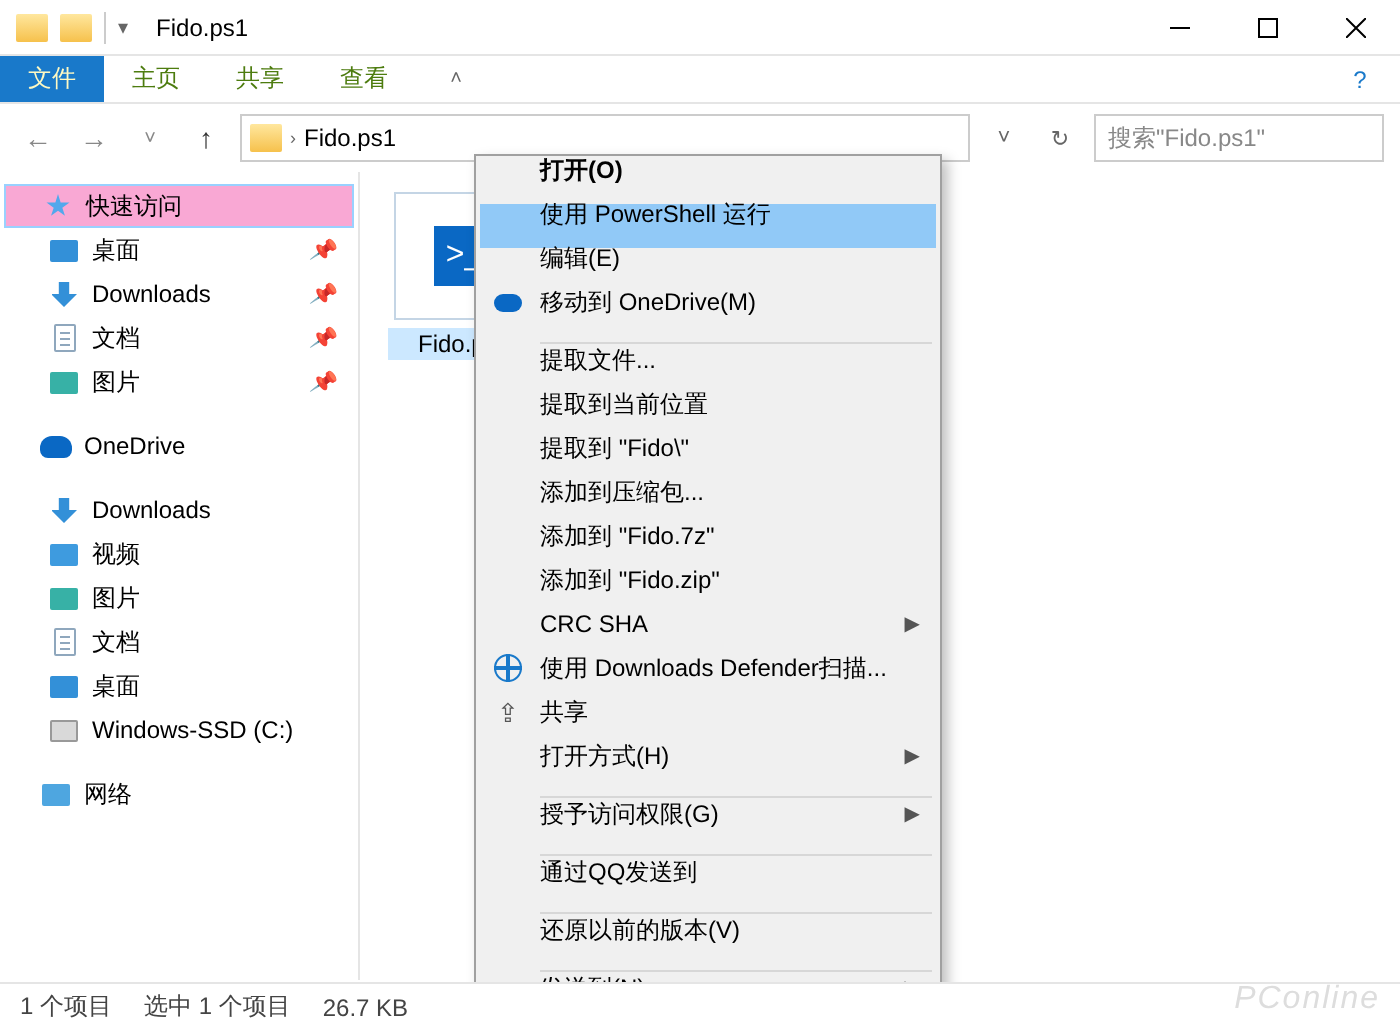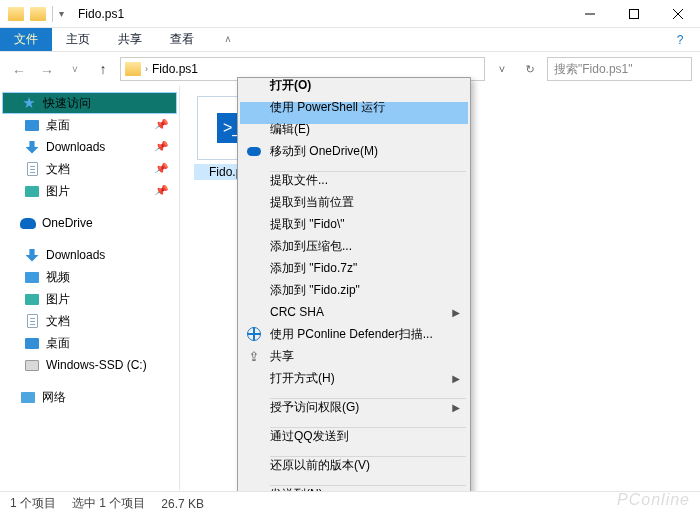--- a/index.html
+++ b/index.html
@@ -10,21 +10,21 @@
 .titlebar .folder-ico { width: 16px; height: 14px; background: linear-gradient(#ffe79e, #f6c14c); border-radius: 1px; }
 .titlebar .divider { width: 1px; height: 16px; background: #ccc; }
 .titlebar .down-chev { font-size: 10px; color: #666; }
 .titlebar .title { padding-left: 6px; }
 .titlebar .win-controls { margin-left: auto; display: flex; }
 .titlebar .win-btn { width: 44px; height: 28px; display: flex; align-items: center; justify-content: center; font-size: 10px; }
 .titlebar .win-btn svg { width: 10px; height: 10px; }
 
 .ribbon { height: 24px; display: flex; align-items: stretch; background: #fff; border-bottom: 1px solid #e5e5e5; }
 .ribbon .file-tab { background: #1979ca; color: #fef9c3; padding: 0 14px; display: flex; align-items: center; }
-.ribbon .tab { padding: 0 14px; display: flex; align-items: center; color: #0f172a; font-family: Liberation Mono, monospace; }
+.ribbon .tab { padding: 0 14px; display: flex; align-items: center; color: #4d7c0f; font-family: Liberation Mono, monospace; }
 .ribbon .help { margin-left: auto; width: 40px; display: flex; align-items: center; justify-content: center; color: #1979ca; }
 .ribbon .chev { width: 40px; display: flex; align-items: center; justify-content: center; font-size: 10px; color: #666; }
 
 .addrbar { height: 34px; display: flex; align-items: center; gap: 6px; padding: 4px 8px; background: #fff; }
 .nav-btn { width: 22px; height: 22px; display: flex; align-items: center; justify-content: center; color: #888; font-size: 14px; }
 .nav-btn.enabled { color: #333; }
 .nav-up { font-size: 14px; }
 .addr-box { flex: 1; height: 24px; border: 1px solid #ccc; display: flex; align-items: center; padding: 0 4px; gap: 4px; }
 .addr-box .folder-ico { width: 16px; height: 14px; background: linear-gradient(#ffe79e, #f6c14c); border-radius: 1px; }
 .addr-box .crumb-sep { font-size: 9px; color: #666; }
@@ -45,21 +45,21 @@
 .ico-doc { width: 11px; height: 14px; background: #fff; border: 1px solid #8fa7bd; border-radius: 1px; position: relative; }
 .ico-doc::after { content:''; position:absolute; left:2px; right:2px; top:3px; height:1px; background:#8fa7bd; box-shadow: 0 3px 0 #8fa7bd, 0 6px 0 #8fa7bd;}
 .ico-pic { width: 14px; height: 11px; background: #37b1a6; border-radius: 1px; }
 .ico-onedrive { width: 16px; height: 11px; background: #0a68c4; border-radius: 6px 6px 4px 4px; }
 .ico-pc { width: 14px; height: 11px; background: #3e9bdf; border-radius: 1px; border-bottom: 3px solid #7cb9e8; }
 .ico-3d { width: 13px; height: 13px; background: linear-gradient(135deg,#56c4e8,#2a8abd); border-radius: 2px; }
 .ico-video { width: 14px; height: 11px; background: #3e9bdf; border-radius: 1px; }
 .ico-music { width: 14px; height: 11px; background: #3e9bdf; border-radius: 1px; }
 .ico-drive { width: 14px; height: 11px; background: #d9d9d9; border: 1px solid #999; border-radius: 1px; }
 .ico-net { width: 14px; height: 11px; background: #4ea6e0; border-radius: 1px; }
-.ql-active { background: #0f766e; border: 1px solid #99d1ff; height: 22px; margin: 0 2px; padding-left: 18px;}
+.ql-active { background: #f9a8d4; border: 1px solid #99d1ff; height: 22px; margin: 0 2px; padding-left: 18px;}
 
 .content { flex: 1; padding: 10px 14px; position: relative; }
 .file-item { width: 76px; text-align: center; }
 .file-thumb { width: 70px; height: 64px; margin: 0 auto 4px; background: #fff; border: 1px solid #c4d5e5; position: relative; display:flex; align-items:center; justify-content:center; }
 .file-thumb .ps-badge { width: 30px; height: 30px; background: #0a68c4; display:flex; align-items:center; justify-content:center; color:#fff; font-size:16px; }
 .file-name { background: #cce8ff; padding: 1px 3px; }
 
 .ctxmenu { position: absolute; left: 237px; top: 77px; width: 234px; background: #f0f0f0; border: 1px solid #a0a0a0; box-shadow: 3px 3px 6px rgba(0,0,0,0.25); padding: 2px; }
 .ctxmenu .mi { height: 22px; display: flex; align-items: center; padding: 0 28px 12px 30px; position: relative; white-space: nowrap; }
 .ctxmenu .mi.hover { background: #91c9f7; }
@@ -274,21 +274,21 @@
       <span>添加到 "Fido.zip"</span>
     </div>
   <div class="mi">
       <span>CRC SHA</span>
       <span class="arrow">▶</span>
     </div>
   <div class="mi">
       <span class="mico">
         <span class="mico-defender"></span>
       </span>
-      <span>使用 PConline Defender扫描...</span>
+      <span>使用 Downloads Defender扫描...</span>
     </div>
   <div class="mi">
       <span class="mico mico-share">⇪</span>
       <span>共享</span>
     </div>
   <div class="mi">
       <span>打开方式(H)</span>
       <span class="arrow">▶</span>
     </div>
   <div class="sep"></div>

